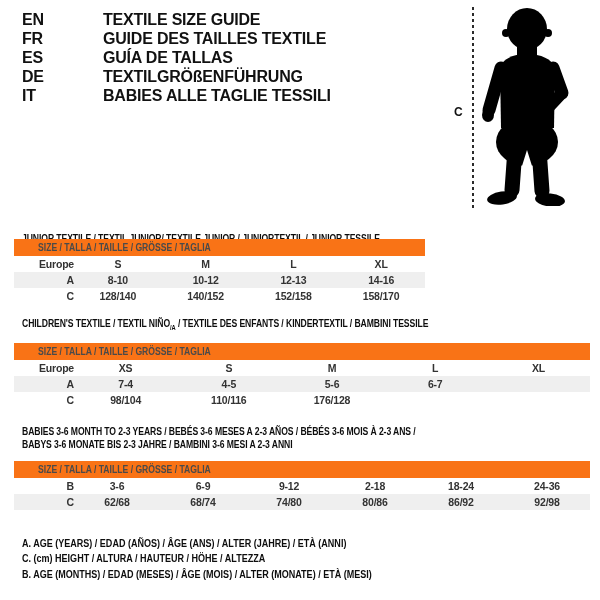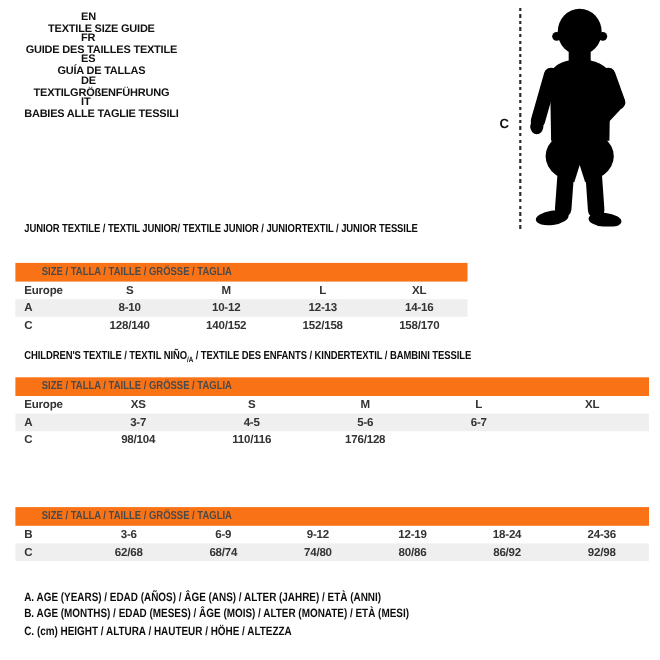--- a/index.html
+++ b/index.html
@@ -5,44 +5,44 @@
   * { margin:0; padding:0; box-sizing:border-box; }
   html,body { width:600px; height:600px; }
   body { font-family:"Liberation Sans", sans-serif; background:#ffffff; position:relative; overflow:hidden; }
   .page { position:absolute; inset:0; background:#fff; }
 
   
   .cond { display:inline-block; transform:scaleX(.82); transform-origin:left center; white-space:nowrap; }
 
   
   .langs { position:absolute; left:22px; top:10px; }
-  .lrow { display:flex; height:19.2px; align-items:center; font-size:10px; font-weight:bold; color:#111;flex-direction:column; }
+  .lrow { display:flex; height:19.2px; align-items:center; font-size:16px; font-weight:bold; color:#111; }
   .lcode { width:37px; letter-spacing:-.2px; }
-  .llabel { letter-spacing:-.2px; }
+  .llabel { letter-spacing:-.2px;margin-left:44px; }
 
   
   .cmark { position:absolute; left:454px; top:105px; font-size:12px; font-weight:bold; color:#111; }
   .dots { position:absolute; left:472px; top:7px; width:2px; height:203px;
           background:repeating-linear-gradient(to bottom, #2b2b2b 0 3px, transparent 3px 6px); }
   .babysvg { position:absolute; left:480px; top:6px; }
 
   
   .stitle { position:absolute; left:22px; font-size:10.5px; font-weight:bold; color:#0d0d0d; white-space:nowrap; }
   .stitle .cond { letter-spacing:-.1px; }
   .sub { font-size:7px; position:relative; top:2.5px; }
 
   
   .table { position:absolute; left:14px; }
   .bar { height:17px; line-height:17px; background:#f97316; color:#4a4a4a; font-size:10.5px; font-weight:bold; padding-left:24px; }
   .trow { display:grid; height:16px; line-height:16px; font-size:10.5px; font-weight:bold; color:#333; }
   .cols5 { grid-template-columns:60px repeat(4,1fr); }
   .cols6 { grid-template-columns:60px repeat(5,1fr); }
   .cols7 { grid-template-columns:60px repeat(6,1fr); }
   .cell { text-align:center; letter-spacing:-.2px; }
-  .first { text-align:left; padding-left:8px; }
+  .first { text-align:right; padding-left:8px; }
   .alt { background:#efefef; }
 
   
   .notes { position:absolute; left:22px; top:536px; }
   .note { height:15.3px; line-height:15.3px; font-size:11px; font-weight:bold; color:#0d0d0d; }
 </style>
 </head>
 <body>
 
 <div class="page">
@@ -85,21 +85,21 @@
     <circle cx="66" cy="104" r="6"></circle>
     <ellipse cx="47" cy="116" rx="26" ry="18"></ellipse>
     <ellipse cx="47" cy="136" rx="31" ry="24"></ellipse>
     <path d="M42,160 L47,144 L52,160 L52,162 L42,162 Z" fill="#fff"></path>
     <line x1="35" y1="143" x2="32" y2="184" stroke="#000" stroke-width="15" stroke-linecap="round"></line>
     <line x1="59" y1="143" x2="62" y2="185" stroke="#000" stroke-width="15" stroke-linecap="round"></line>
     <ellipse cx="22" cy="192" rx="15" ry="6.5" transform="rotate(-8 22 192)"></ellipse>
     <ellipse cx="70" cy="194" rx="15" ry="6.5" transform="rotate(6 70 194)"></ellipse>
   </svg>
 
-  <div class="stitle" style="top:202px;text-decoration:underline;">
+  <div class="stitle" style="top:232px;text-decoration:underline;">
     <span class="cond">JUNIOR TEXTILE / TEXTIL JUNIOR/ TEXTILE JUNIOR / JUNIORTEXTIL / JUNIOR TESSILE</span>
   </div>
   <div class="table" style="top:239px; width:411px;">
     <div class="bar">
       <span class="cond">SIZE / TALLA / TAILLE / GRÖSSE / TAGLIA</span>
     </div>
     <div class="trow cols5">
       <span class="cell first">Europe</span>
       <span class="cell">S</span>
       <span class="cell">M</span>
@@ -132,62 +132,66 @@
     <div class="trow cols6">
       <span class="cell first">Europe</span>
       <span class="cell">XS</span>
       <span class="cell">S</span>
       <span class="cell">M</span>
       <span class="cell">L</span>
       <span class="cell">XL</span>
     </div>
     <div class="trow cols6 alt">
       <span class="cell first">A</span>
-      <span class="cell">3-7</span>
+      <span class="cell">7-4</span>
       <span class="cell">4-5</span>
       <span class="cell">5-6</span>
       <span class="cell">6-7</span>
     </div>
     <div class="trow cols6">
       <span class="cell first">C</span>
       <span class="cell">98/104</span>
       <span class="cell">110/116</span>
       <span class="cell">176/128</span>
     </div>
   </div>
 
+  <div class="stitle" style="top:425px; line-height:13px;">
+    <span class="cond">BABIES 3-6 MONTH TO 2-3 YEARS / BEBÉS 3-6 MESES A 2-3 AÑOS / BÉBÉS 3-6 MOIS À 2-3 ANS /</span><br>
+    <span class="cond">BABYS 3-6 MONATE BIS 2-3 JAHRE / BAMBINI 3-6 MESI A 2-3 ANNI</span>
+  </div>
   <div class="table" style="top:461px; width:576px;">
     <div class="bar">
       <span class="cond">SIZE / TALLA / TAILLE / GRÖSSE / TAGLIA</span>
     </div>
     <div class="trow cols7">
       <span class="cell first">B</span>
       <span class="cell">3-6</span>
       <span class="cell">6-9</span>
       <span class="cell">9-12</span>
-      <span class="cell">12-19</span>
+      <span class="cell">2-18</span>
       <span class="cell">18-24</span>
       <span class="cell">24-36</span>
     </div>
     <div class="trow cols7 alt">
       <span class="cell first">C</span>
       <span class="cell">62/68</span>
       <span class="cell">68/74</span>
       <span class="cell">74/80</span>
       <span class="cell">80/86</span>
       <span class="cell">86/92</span>
       <span class="cell">92/98</span>
     </div>
   </div>
 
   <div class="notes">
     <div class="note">
       <span class="cond">A. AGE (YEARS) / EDAD (AÑOS) / ÂGE (ANS) / ALTER (JAHRE) / ETÀ (ANNI)</span>
     </div>
     <div class="note">
-      <span class="cond">B. AGE (MONTHS) / EDAD (MESES) / ÂGE (MOIS) / ALTER (MONATE) / ETÀ (MESI)</span>
+      <span class="cond">C. (cm) HEIGHT / ALTURA / HAUTEUR / HÖHE / ALTEZZA</span>
     </div>
     <div class="note">
-      <span class="cond">C. (cm) HEIGHT / ALTURA / HAUTEUR / HÖHE / ALTEZZA</span>
+      <span class="cond">B. AGE (MONTHS) / EDAD (MESES) / ÂGE (MOIS) / ALTER (MONATE) / ETÀ (MESI)</span>
     </div>
   </div>
 
 </div>
 
 </body></html>

